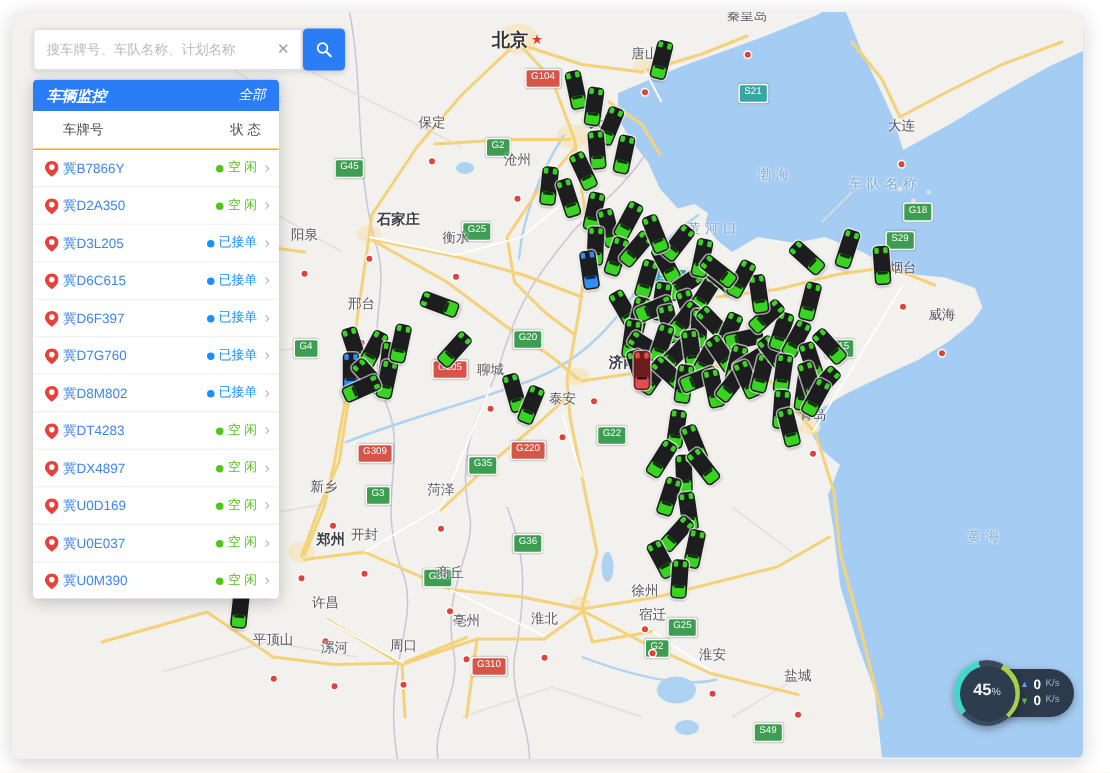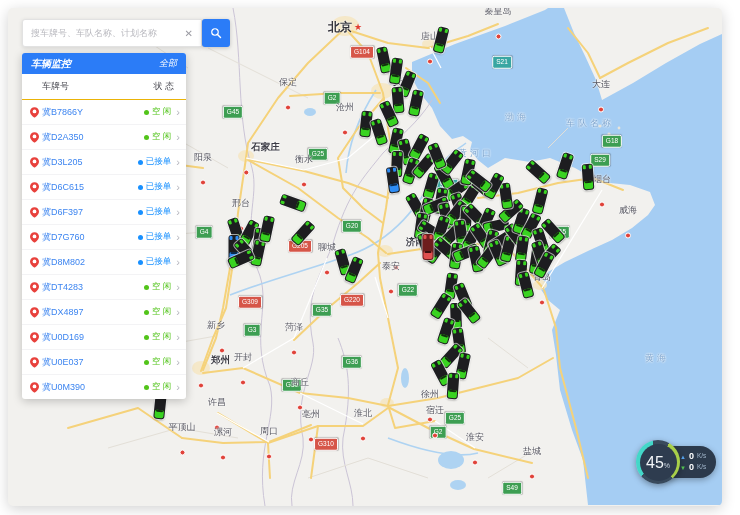--- a/index.html
+++ b/index.html
@@ -62,21 +62,21 @@
   .pill{position:absolute;left:20px;top:6px;width:60px;height:32px;background:#2c3a4c;border-radius:8px 16px 16px 8px;
         display:flex;flex-direction:column;justify-content:center;gap:2px;padding-left:24px;box-sizing:border-box;box-shadow:0 2px 6px rgba(0,0,0,.3);}
   .nrow{display:flex;align-items:center;gap:3px;line-height:1;}
   .up-ic{color:#58a6f2;font-size:6px;} .down-ic{color:#57c857;font-size:6px;}
   .nval{color:#fff;font-size:9px;font-weight:bold;}
   .nunit{color:#9fb3c8;font-size:6.5px;}
   .ring{position:absolute;left:0;top:0;width:44px;height:44px;border-radius:50%;
         background:conic-gradient(from -130deg,#43d7c8 0deg 115deg,#394a5c 115deg 160deg,#a8cf49 160deg 268deg,#394a5c 268deg 360deg);
         box-shadow:0 2px 6px rgba(0,0,0,.35);display:flex;align-items:center;justify-content:center;}
   .ring-in{width:37px;height:37px;border-radius:50%;background:#2e3c4f;display:flex;align-items:baseline;justify-content:center;padding-top:10px;box-sizing:border-box;}
-  .pct{color:#f2f5f8;font-size:16px;font-weight:normal;}
+  .pct{color:#f2f5f8;font-size:11px;font-weight:bold;}
   .pctu{color:#cfd8e2;font-size:7px;}
 </style>
 </head>
 <body>
 
 <div class="frame">
 
   <svg class="maplayer" viewBox="0 0 714 498">
 
     <path d="M404,54 L447,36 497,18 537,2 540,0 556,0 566,25 578,50 588,72 594,92
@@ -220,21 +220,21 @@
         <span class="cdot"></span>
       </div>
       <div class="mlabel k-city" style="left: 319px; top: 250px;">
         <span class="lt">聊城</span>
         <span class="cdot"></span>
       </div>
       <div class="mlabel k-lg" style="left: 388px; top: 245px;">
         <span class="lt">济南</span>
         <span class="cdot"></span>
       </div>
-      <div class="mlabel k-city" style="left: 367px; top: 269px; margin-left: 16px;">
+      <div class="mlabel k-city" style="left: 367px; top: 269px;">
         <span class="lt">泰安</span>
         <span class="cdot"></span>
       </div>
       <div class="mlabel k-city" style="left: 286px; top: 330px;">
         <span class="lt">菏泽</span>
         <span class="cdot"></span>
       </div>
       <div class="mlabel k-city" style="left: 208px; top: 328px; align-items: flex-end;">
         <span class="lt">新乡</span>
         <span class="cdot"></span>

